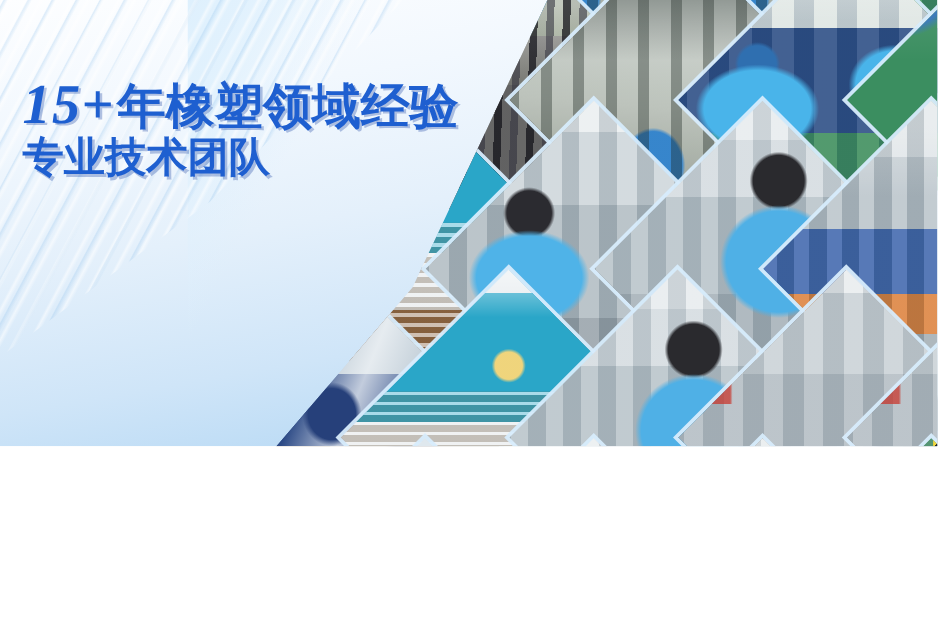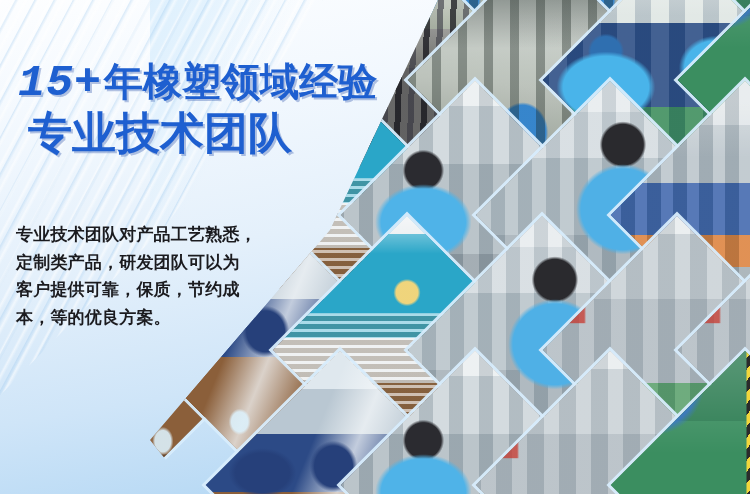--- a/index.html
+++ b/index.html
@@ -3,23 +3,23 @@
 <meta charset="utf-8">
 <style>
   html, body {
     margin: 0;
     padding: 0;
     background: #ffffff;
   }
   #banner {
     position: relative;
     width: 750px;
-    height: 494px;
+    height: 357px;
     overflow: hidden;
-    font-family: Liberation Mono, monospace;
+    font-family: Liberation Serif, serif;
     background: linear-gradient(170deg, #fdfeff 0%, #f2f8fe 22%, #e4f0fb 45%, #cfe5f8 68%, #b5d8f4 88%, #a8d1f2 100%);
   }
 
   
   .bg-streaks {
     position: absolute;
     inset: -10%;
     background-image:
       repeating-linear-gradient(118deg,
         rgba(255,255,255,0.00) 0px,
@@ -270,23 +270,23 @@
   }
   .headline .num {
     font-style: italic;
     font-weight: 700;
     font-size: 45px;
     letter-spacing: 1px;
     padding-right: 2px;
   }
   .headline-line2 {
     position: absolute;
-    left: 28px;
+    left: 18px;
     top: 104px;
-    font-size: 44px;
+    font-size: 33px;
     font-weight: 700;
     color: #1e5fd0;
     white-space: nowrap;
     text-shadow: 2px 2px 0 rgba(30,70,165,0.32);
   }
   .pill {
     position: absolute;
     left: 18px;
     top: 177px;
     padding: 6px 16px 7px 16px;
@@ -411,22 +411,16 @@
 
   <div class="text-area">
 
     <div class="headline">
       <span class="num">15+</span><span>年橡塑领域经验</span>
     </div>
 
     <div class="headline-line2">专业技术团队</div>
 
 
-    <div class="paragraph">
-      <div>专业技术团队对产品工艺熟悉，</div>
-      <div>定制类产品，研发团队可以为</div>
-      <div>客户提供可靠，保质，节约成</div>
-      <div>本，等的优良方案。</div>
-    </div>
 
   </div>
 
 </div>
 
 </body></html>

